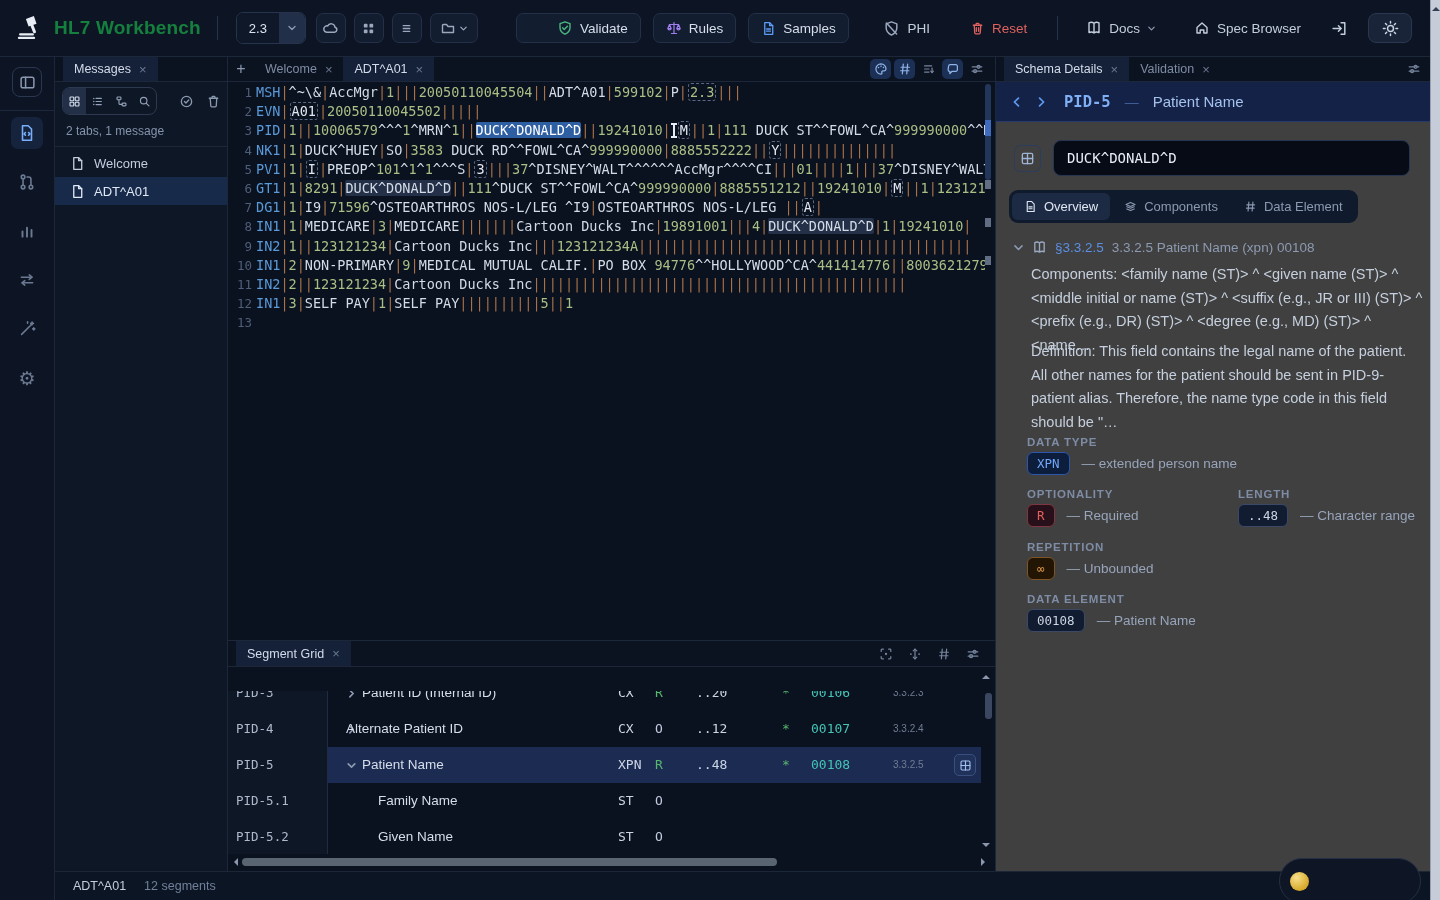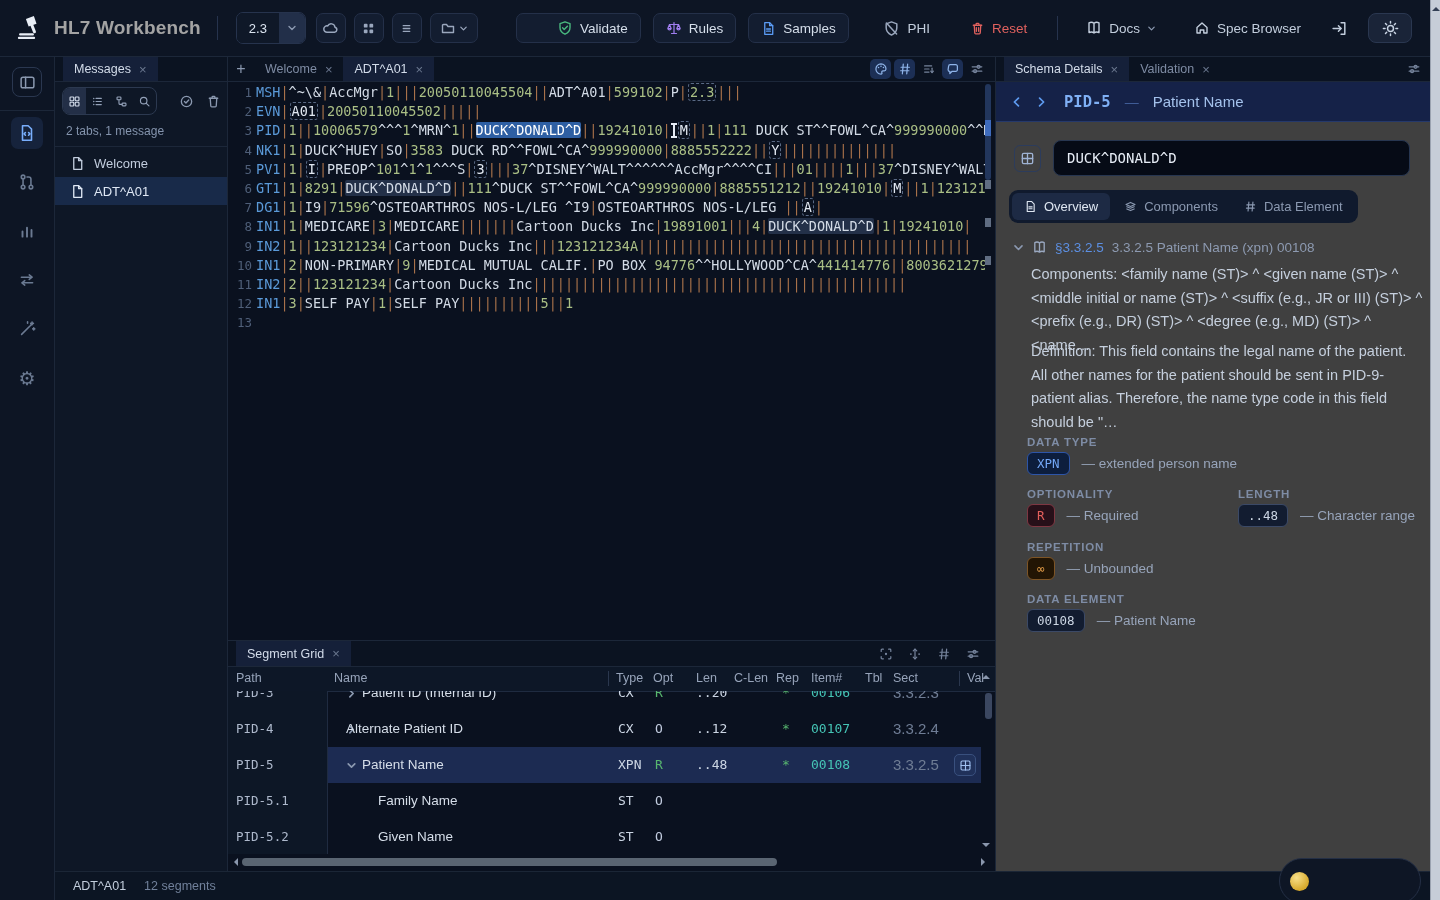--- a/index.html
+++ b/index.html
@@ -5,21 +5,21 @@
   html,body{margin:0;padding:0;background:#05080f;}
   .app{position:relative;width:1440px;height:900px;overflow:hidden;background:#0a0f1b;
        font-family:"Liberation Sans",sans-serif;color:#d3dbe6;-webkit-font-smoothing:antialiased;}
   .mono{font-family:"DejaVu Sans Mono",monospace;}
   svg.ic{fill:none;stroke:currentColor;stroke-width:1.4;stroke-linecap:round;stroke-linejoin:round;display:block;}
   svg.ic .f{fill:currentColor;stroke:none;}
 
   
   .topbar{position:absolute;left:0;top:0;width:1440px;height:57px;background:#0d1524;
           border-bottom:1px solid #1c2739;display:flex;align-items:center;box-sizing:border-box;}
-  .brand-title{margin-left:10px;font-size:19px;font-weight:bold;color:#a3a3a3;letter-spacing:.2px;}
+  .brand-title{margin-left:10px;font-size:19px;font-weight:bold;color:#15803d;letter-spacing:.2px;}
   .vdiv{width:1px;height:24px;background:#26334d;}
   .vsel{display:flex;height:30px;border:1px solid #26334d;border-radius:7px;overflow:hidden;cursor:pointer;}
   .vsel .val{width:42px;display:flex;align-items:center;justify-content:center;background:#0f1828;font-size:13px;color:#dbe4f0;}
   .vsel .caret{width:26px;display:flex;align-items:center;justify-content:center;background:#222f49;color:#8b99b0;}
   .ibtn{width:30px;height:30px;display:flex;align-items:center;justify-content:center;background:#131d30;
         border:1px solid #243049;border-radius:7px;color:#9aa7bd;cursor:pointer;box-sizing:border-box;}
   .ibtn.wide{width:48px;gap:3px;}
   .tbtn{height:30px;display:flex;gap:7px;align-items:center;padding:0 12px;background:#131d30;
         border:1px solid #243049;border-radius:7px;color:#d6dfeb;font-size:13.5px;cursor:pointer;box-sizing:border-box;}
   .flat{display:flex;gap:7px;align-items:center;font-size:13.5px;color:#c3cedd;cursor:pointer;background:none;border:none;}
@@ -98,21 +98,21 @@
   .gpath{position:absolute;left:8px;height:36px;line-height:36px;font-family:"DejaVu Sans Mono",monospace;font-size:12.5px;color:#aeb9cc;}
   .grow{position:absolute;left:100px;right:14px;height:36px;cursor:pointer;}
   .grow.selected{background:#1c2b52;}
   .gcell{position:absolute;top:0;height:36px;line-height:36px;white-space:pre;}
   .g-name{font-size:13.5px;color:#d6dee9;}
   .g-mono{font-family:"DejaVu Sans Mono",monospace;font-size:13px;color:#ccd6e4;}
   .g-optR{color:var(--c-opt-green);}
   .g-optO{color:#c3cde0;}
   .g-rep{color:var(--c-opt-green);}
   .g-item{color:var(--c-item-teal);}
-  .g-sect{font-size:15px;color:#6f7d95;}
+  .g-sect{font-size:10px;color:#6f7d95;}
   .chevsvg{width:11px;height:11px;fill:none;stroke:#8b99b0;stroke-width:1.5;stroke-linecap:round;stroke-linejoin:round;}
   .rowbtn{position:absolute;left:626px;top:7px;width:22px;height:22px;border:1px solid #39507e;border-radius:5px;background:#20315a;
           display:flex;align-items:center;justify-content:center;color:#9fc0f0;cursor:pointer;box-sizing:border-box;}
   .hscroll{position:absolute;left:2px;right:6px;bottom:3px;height:12px;}
   .hscroll .arrow{position:absolute;top:2px;width:0;height:0;border:4px solid transparent;}
   .hscroll .a-l{left:0;border-right-color:#8a97ad;}
   .hscroll .a-r{right:0;border-left-color:#8a97ad;}
   .hscroll .thumb{position:absolute;left:12px;width:535px;top:2px;height:8px;background:#5a6572;border-radius:4px;cursor:pointer;}
   .gvscroll .up{position:absolute;right:5px;top:30px;width:0;height:0;border:4px solid transparent;border-bottom-color:#8a97ad;}
   .gvscroll .dn{position:absolute;right:5px;bottom:20px;width:0;height:0;border:4px solid transparent;border-top-color:#8a97ad;}
@@ -511,35 +511,20 @@
         <div class="bicon">
           <svg class="ic" width="14" height="14" viewBox="0 0 16 16">
             <path d="M2.5 5.5 h11"></path>
               <circle cx="9.8" cy="5.5" r="1.7"></circle>
             <path d="M2.5 10.5 h11"></path>
               <circle cx="5.8" cy="10.5" r="1.7"></circle>
           </svg>
         </div>
       </div>
     </div>
-    <div class="ghead">
-      <span style="left:8px;">Path</span>
-      <span style="left:106px;">Name</span>
-      <span style="left:388px;">Type</span>
-      <span style="left:425px;">Opt</span>
-      <span style="left:468px;">Len</span>
-      <span style="left:506px;">C-Len</span>
-      <span style="left:548px;">Rep</span>
-      <span style="left:583px;">Item#</span>
-      <span style="left:637px;">Tbl</span>
-      <span style="left:665px;">Sect</span>
-      <span style="left:739px;">Val</span>
-      <div class="gsep" style="left:380px;"></div>
-      <div class="gsep" style="left:731px;"></div>
-    </div>
     <div class="pathcol" id="grid-paths">
         <div class="gpath mono" style="top: -16px;">PID-3</div>
         <div class="gpath mono" style="top: 20px;">PID-4</div>
         <div class="gpath mono" style="top: 56px;">PID-5</div>
         <div class="gpath mono" style="top: 92px;">PID-5.1</div>
         <div class="gpath mono" style="top: 128px;">PID-5.2</div>
       </div>
     <div class="gbody" id="grid-rows">
         <div class="grow" style="top: -16px;">
           <span class="gcell" style="left: 18px; display: flex; align-items: center;"><svg class="chevsvg" viewBox="0 0 10 10">

